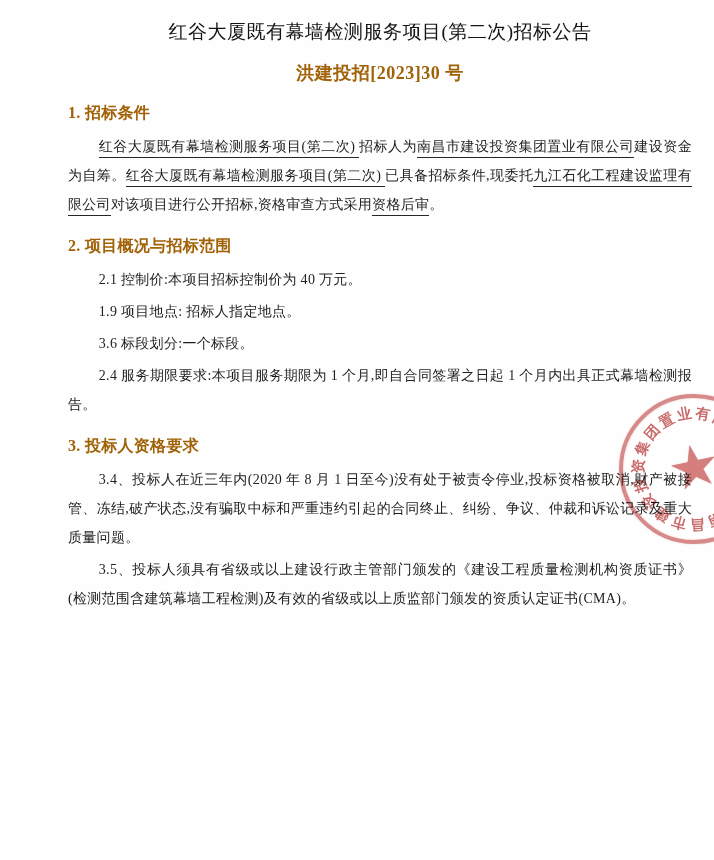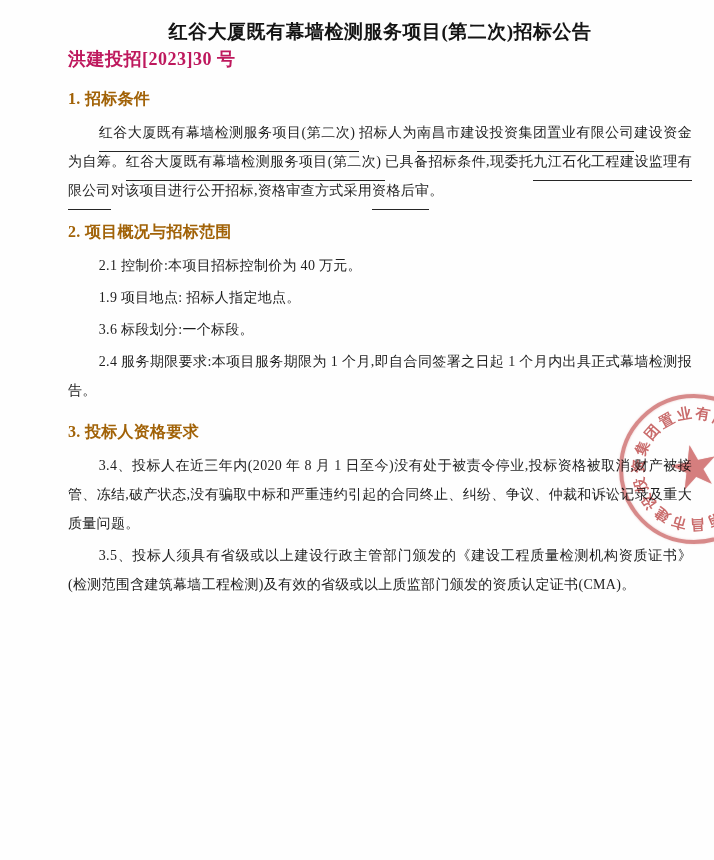--- a/index.html
+++ b/index.html
@@ -14,33 +14,34 @@
     margin: 0 auto;
   }
   .content {
     position: absolute;
     left: 68px;
     top: 18px;
     width: 624px;
   }
   .doc-title {
     font-size: 19px;
-    font-weight: 700;
+    font-weight: 400;
     text-align: center;
     line-height: 28px;
     letter-spacing: 0.5px;
     color: #141414;
   }
   .doc-number {
     font-size: 18px;
     font-weight: 700;
+    text-align: center;
     line-height: 26px;
-    margin-top: 0;
+    margin-top: 14px;
     letter-spacing: 0.5px;
-    color: #be185d;
+    color: #a16207;
   }
   .doc-body { margin-top: 6px; }
   .sec-heading {
     font-size: 16px;
     font-weight: 700;
     line-height: 24px;
     margin: 15px 0 7px 0;
     letter-spacing: 0.3px;
     color: #a16207;
   }
@@ -48,21 +49,21 @@
     font-size: 14px;
     line-height: 29px;
     text-align: justify;
     text-indent: 2.2em;
     letter-spacing: 0.3px;
     margin: 3px 0;
     color: #1e1e1e;
   }
   .u {
     border-bottom: 1.4px solid #262626;
-    padding-bottom: 11px;
+    padding-bottom: 3px;
     margin-top: 8px;
   }
   
   .seal {
     position: absolute;
     left: 619px;
     top: 394px;
     width: 150px;
     height: 150px;
     mix-blend-mode: multiply;

